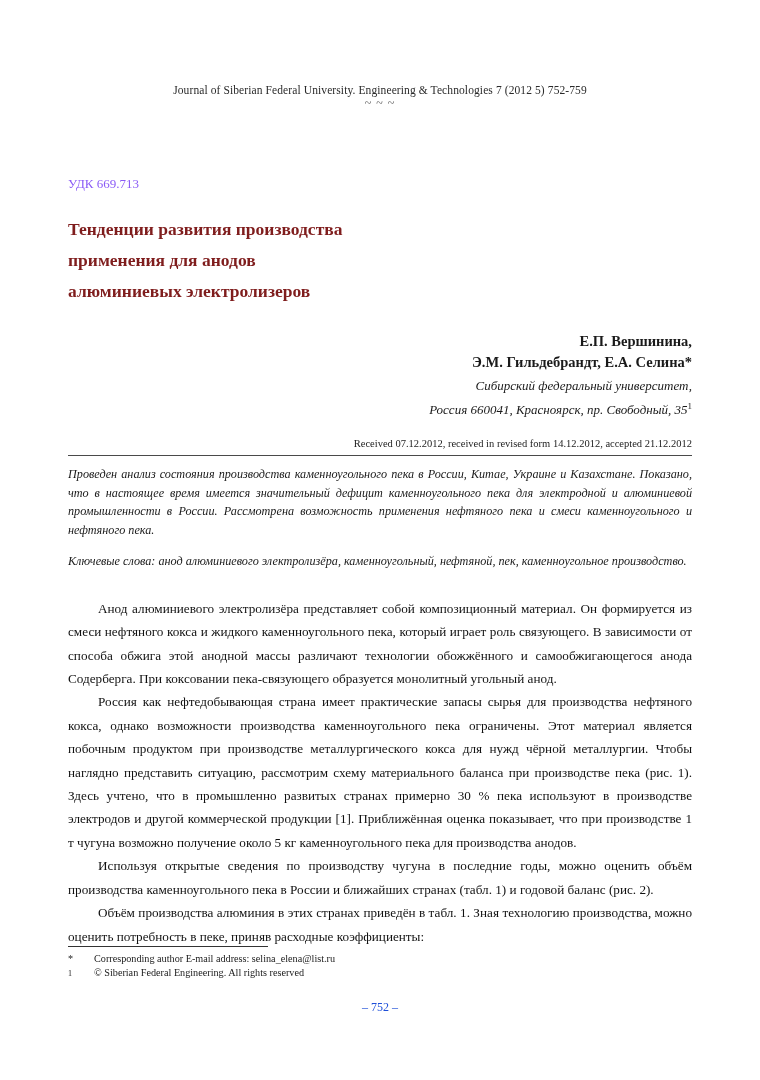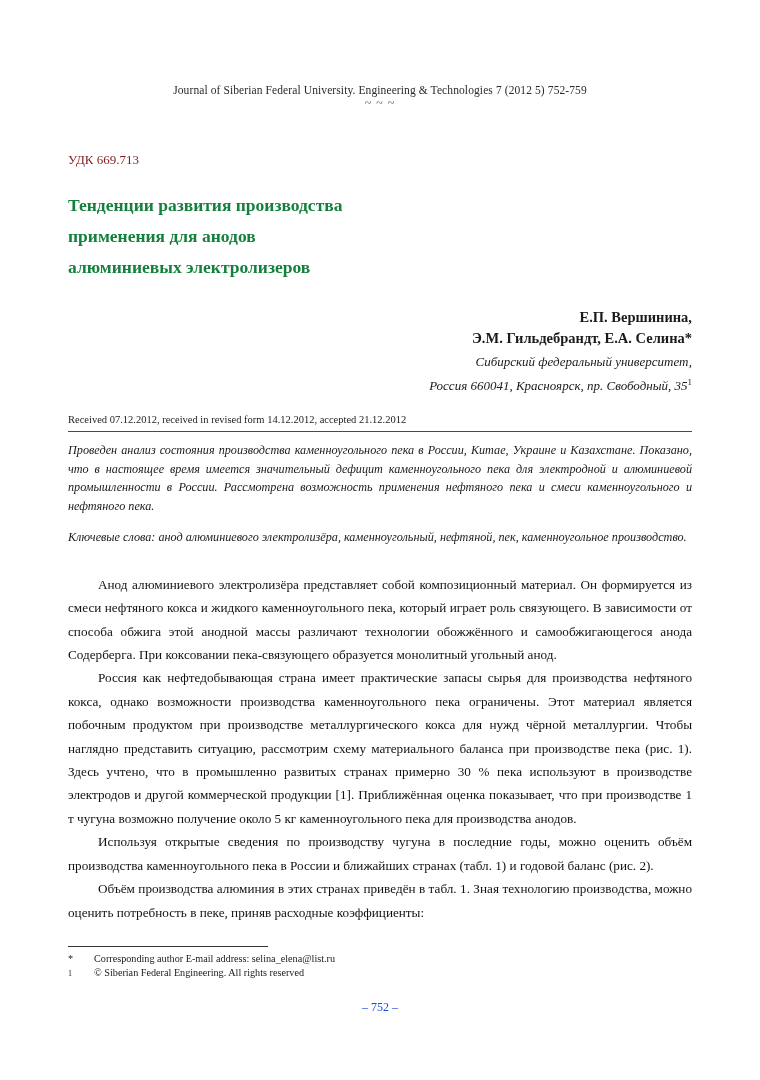--- a/index.html
+++ b/index.html
@@ -41,32 +41,32 @@
     text-align: center;
     font-size: 12px;
     color: #555;
     letter-spacing: 1px;
     margin-top: 2px;
     line-height: 10px;
   }
 
   
   .udc {
-    margin-top: 44px;
+    margin-top: 68px;
     font-size: 13px;
-    color: #7f1d1d;
+    color: #8b5cf6;
   }
 
   
   .title {
     margin-top: 22px;
     font-size: 17.5px;
     font-weight: bold;
     line-height: 31px;
-    color: #15803d;
+    color: #7f1d1d;
   }
   .title div { white-space: nowrap; }
 
   
   .authors {
     margin-top: 24px;
     text-align: right;
     font-size: 14.5px;
     font-weight: bold;
     line-height: 21px;
@@ -80,21 +80,21 @@
   }
   .affiliation .sup {
     font-size: 9px;
     vertical-align: super;
     font-style: normal;
   }
 
   
   .received {
     margin-top: 18px;
-    text-align: left;
+    text-align: right;
     font-size: 10.5px;
     color: #222;
     font-family: Liberation Serif, serif;
   }
 
   
   .hr-thin {
     border: none;
     border-top: 1px solid #4a4a4a;
     margin: 6px 0 0 0;

